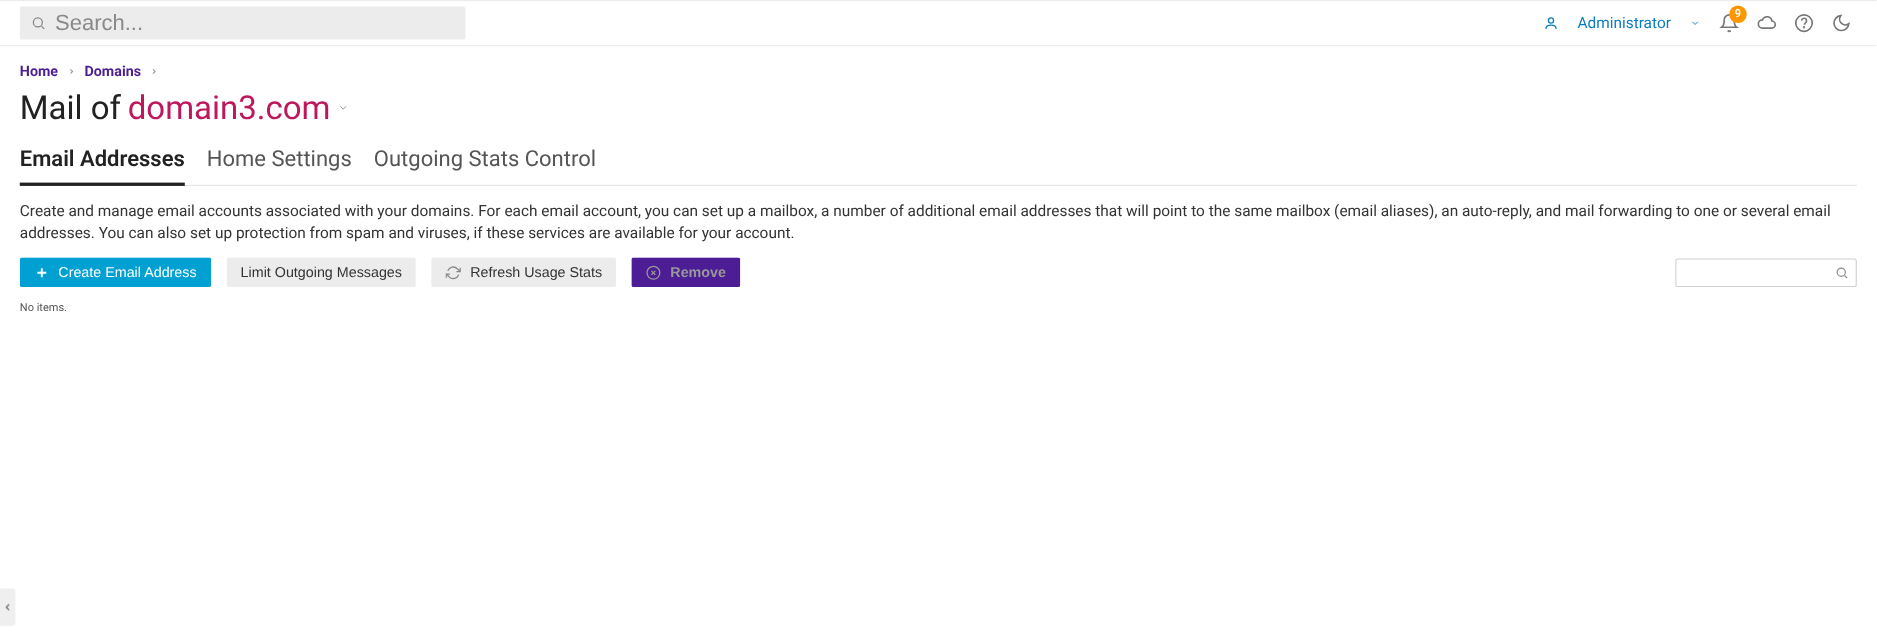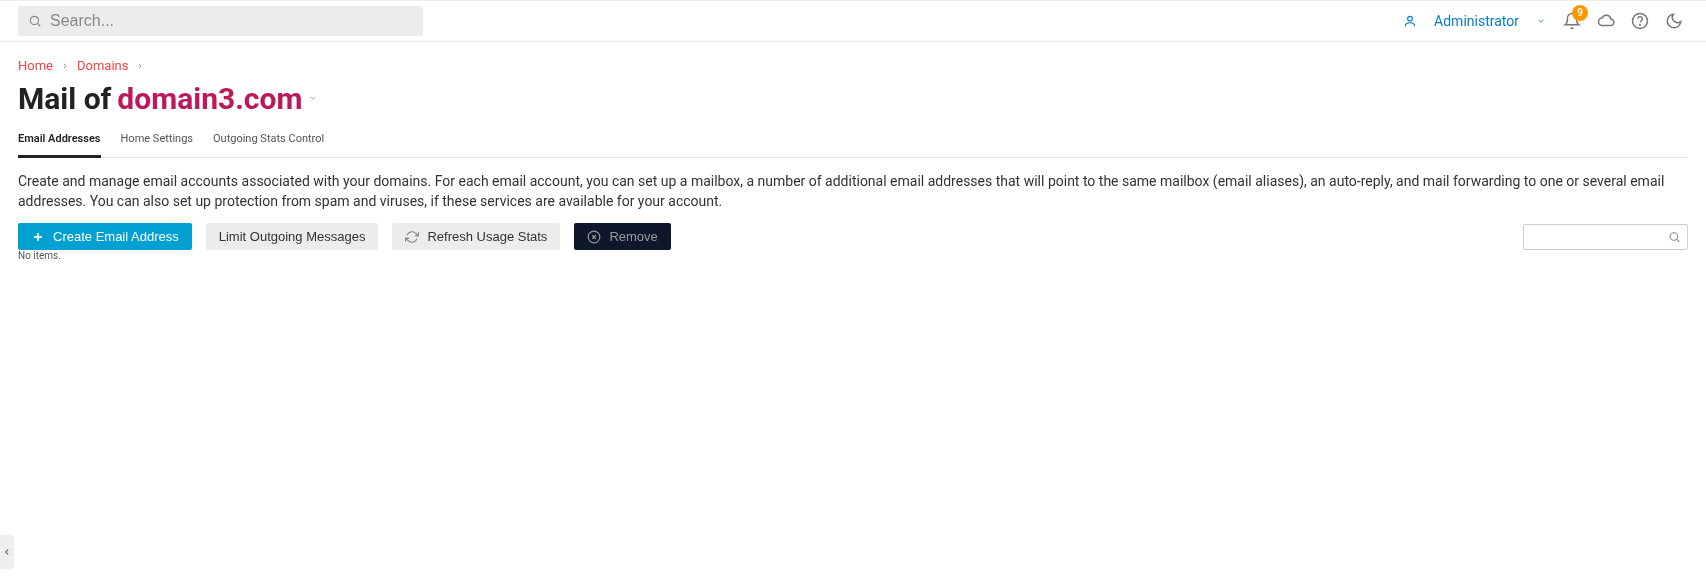--- a/index.html
+++ b/index.html
@@ -27,21 +27,21 @@
     width: 405px;
     height: 30px;
     background: #ececec;
     border-radius: 2px;
     padding: 0 10px;
     color: #888;
   }
   .search-wrap svg { flex: 0 0 auto; margin-right: 6px; }
   .search-wrap input {
     border: none; background: transparent; outline: none;
-    font-size: 16px; color: #444; width: 100%;
+    font-size: 20px; color: #444; width: 100%;
   }
   .search-wrap input::placeholder { color: #888; }
   .topbar-right {
     margin-left: auto;
     display: flex;
     align-items: center;
     gap: 6px;
   }
   .user-menu {
     display: flex; align-items: center; gap: 17px;
@@ -61,53 +61,53 @@
   }
 
   
   .main {
     padding: 12px 18px;
   }
   .breadcrumbs {
     display: flex; align-items:center; gap:8px;
     font-size: 13px; margin: 4px 0 8px;
   }
-  .breadcrumbs a { color:#ef4444; text-decoration:none; cursor:pointer;}
+  .breadcrumbs a { color:#4c1d95; text-decoration:none; cursor:pointer;font-weight:bold;}
   .breadcrumbs .sep { color:#999; }
   .page-title {
-    font-size: 30px; font-weight:700; margin: 2px 0 10px; color:#222;
+    font-size: 30px; font-weight:400; margin: 2px 0 10px; color:#222;
     display:flex; align-items:flex-start; gap:6px;
   }
   .page-title .domain { color:#be185d; }
   .page-title .caret { color:#888; font-size:12px; align-self:center; cursor:pointer;}
   .tabs {
     display:flex; gap:20px; border-bottom:1px solid #e3e3e3;
   }
   .tab {
-    padding: 6px 0 10px; font-size:11px; color:#555; cursor:pointer;
+    padding: 6px 0 10px; font-size:20px; color:#555; cursor:pointer;
     border-bottom:3px solid transparent; margin-bottom:-1px;
   }
   .tab.active { font-weight:600; color:#222; border-bottom-color:#222; }
   .description {
     margin: 14px 0 12px; color:#333; line-height:1.4;
   }
   .toolbar {
-    display:flex; align-items:center; gap:14px; 
+    display:flex; align-items:center; gap:14px; margin-bottom:14px;
   }
   .btn {
     display:inline-flex; align-items:center; gap:8px;
     border:1px solid transparent; border-radius:2px;
     padding: 5px 12px; font-size:13px; cursor:pointer;
     background:#ececec; color:#333;
     white-space:nowrap;
   }
   .btn.primary { background:#00a0d2; color:#fff; }
   .btn.secondary { background:#ececec; color:#333; }
   .btn.secondary svg { color:#888; }
-  .btn.muted { background:#0f172a; color:#999; }
+  .btn.muted { background:#4c1d95; color:#999;font-weight:bold; }
   .toolbar-spacer { flex:1; }
   .table-search {
     display:flex; align-items:center;
     border:1px solid #cfcfcf; border-radius:2px;
     width:165px; height:26px; padding:0 6px;
     background:#fff;
   }
   .table-search input {
     border:none; outline:none; width:100%; font-size:13px;
   }

